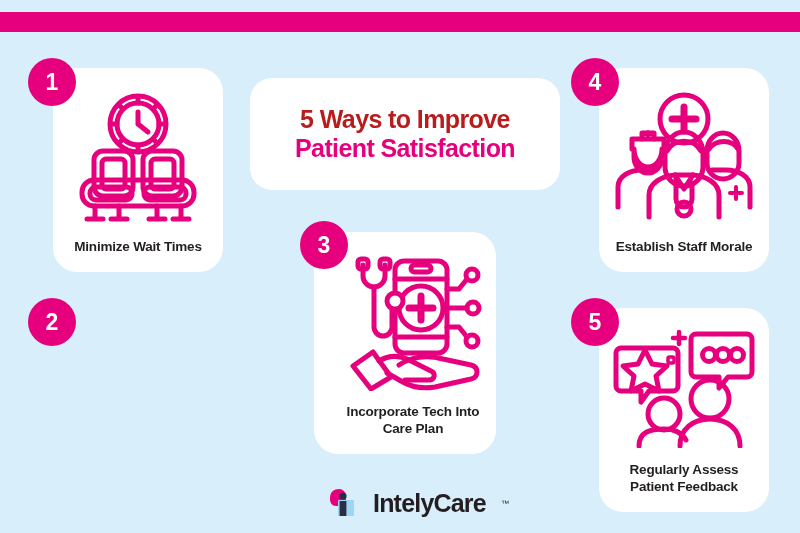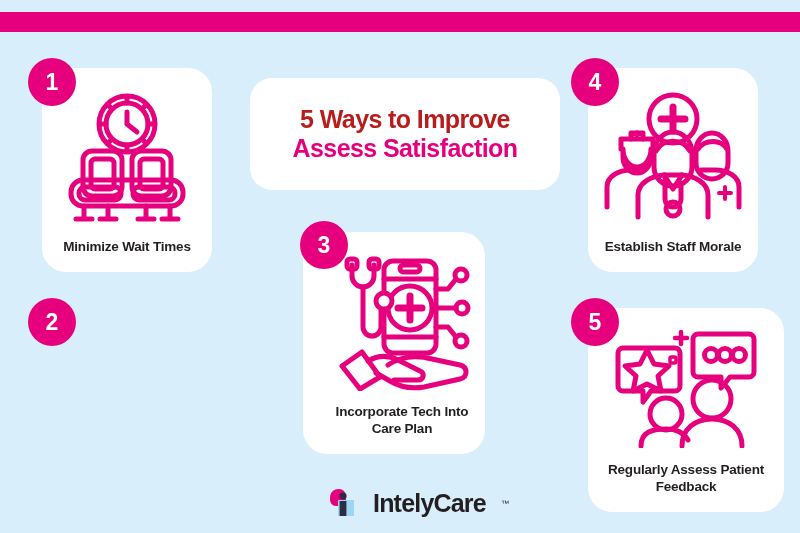--- a/index.html
+++ b/index.html
@@ -32,20 +32,21 @@
 
   
   .card {
     position: absolute;
     background: #ffffff;
     border-radius: 24px;
     box-sizing: border-box;
     display: flex;
     flex-direction: column;
     align-items: center;
+    margin-left: 11px;
   }
   .card-icon {
     flex: 1 1 auto;
     display: flex;
     align-items: center;
     justify-content: center;
     width: 100%;
     padding-top: 6px;
     box-sizing: border-box;
   }
@@ -78,21 +79,21 @@
 
   
   #card-1 { left: 42px;  top: 68px;  width: 170px; height: 204px; }
   #badge-1 { left: 28px; top: 58px; }
   #card-2 { left: 42px;  top: 308px; width: 170px; height: 204px; }
   #badge-2 { left: 28px; top: 298px; }
   #card-3 { left: 303px; top: 232px; width: 182px; height: 222px; padding-left: 16px; }
   #badge-3 { left: 300px; top: 221px; }
   #card-4 { left: 588px; top: 68px;  width: 170px; height: 204px; }
   #badge-4 { left: 571px; top: 58px; }
-  #card-5 { left: 588px; top: 308px; width: 196px; height: 204px; }
+  #card-5 { left: 588px; top: 308px; width: 170px; height: 204px; }
   #badge-5 { left: 571px; top: 298px; }
 
   
   #title-card {
     position: absolute;
     left: 250px;
     top: 78px;
     width: 310px;
     height: 112px;
     background: #ffffff;
@@ -274,21 +275,21 @@
       </svg>
     </div>
     <div class="card-label">Regularly Assess Patient Feedback</div>
   </div>
   <div class="badge" id="badge-5">
     <span>5</span>
   </div>
 
   <div id="title-card">
     <div class="title-line1">5 Ways to Improve</div>
-    <div class="title-line2">Assess Satisfaction</div>
+    <div class="title-line2">Patient Satisfaction</div>
   </div>
 
   <div id="logo">
     <span>
       <svg width="30" height="30" viewBox="0 0 30 30">
         <path d="M2 10 C2 4 6 1 11 1 C15 1 18 4 18 9 L18 18 L8 18 C4 18 2 15 2 11 Z" fill="#e6007e"></path>
         <rect x="10" y="12" width="16" height="16" rx="1" fill="#9fd4f5"></rect>
         <circle cx="15" cy="8" r="3.6" fill="#2b2d42"></circle>
         <path d="M11.6 13 L18.4 13 L18.4 28 L11.6 28 Z" fill="#2b2d42"></path>
       </svg>

